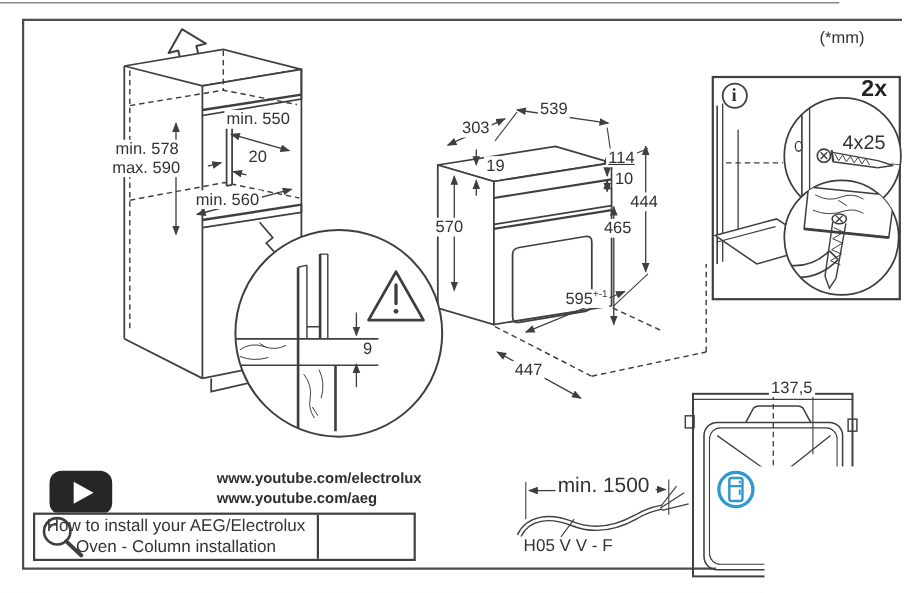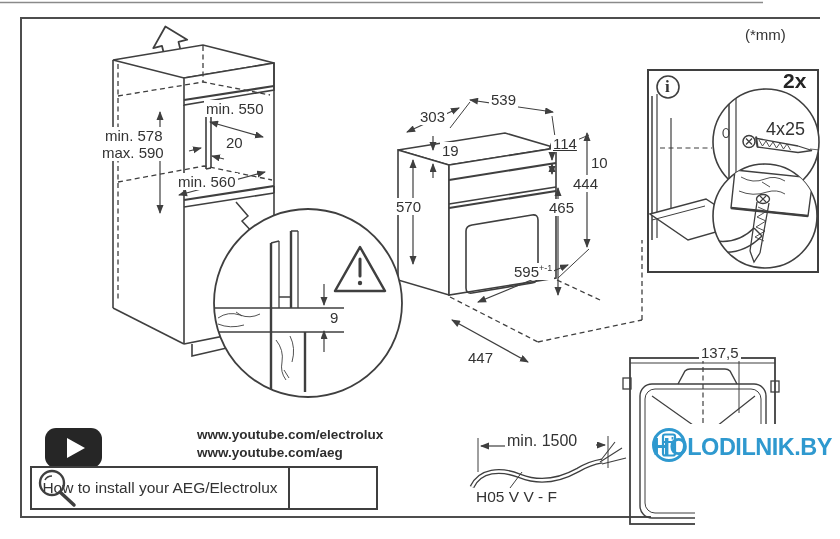--- a/index.html
+++ b/index.html
@@ -244,52 +244,52 @@
 <div class="lbl" style="left:103px;top:128px;"><span class="bgw">min. 578</span></div>
 <div class="lbl" style="left:100px;top:145px;text-align:center;"><span class="bgw">max. 590</span></div>
 <div class="lbl" style="left:204px;top:101px;"><span class="bgw">min. 550</span></div>
 <div class="lbl" style="left:208px;top:135px;margin-left:16px;"><span class="bgw">20</span></div>
 <div class="lbl" style="left:176px;top:174px;"><span class="bgw">min. 560</span></div>
 <div class="lbl" style="left:330px;top:310px;">9</div>
 <div class="lbl" style="left:489px;top:92px;text-align:right;"><span class="bgw">539</span></div>
 <div class="lbl" style="left:418px;top:109px;"><span class="bgw">303</span></div>
 <div class="lbl" style="left:440px;top:143px;"><span class="bgw">19</span></div>
 <div class="lbl" style="left:551px;top:136px;text-decoration:underline;"><span class="bgw">114</span></div>
-<div class="lbl" style="left:557px;top:155px;padding-left:32px;"><span class="bgw">10</span></div>
+<div class="lbl" style="left:557px;top:155px;"><span class="bgw">10</span></div>
 <div class="lbl" style="left:571px;top:176px;"><span class="bgw">444</span></div>
 <div class="lbl" style="left:394px;top:199px;"><span class="bgw">570</span></div>
 <div class="lbl" style="left:547px;top:200px;"><span class="bgw">465</span></div>
 <div class="lbl" style="left:512px;top:264px;"><span class="bgw"><span>595</span><span class="sup">+-1</span></span></div>
-<div class="lbl" style="left:466px;top:329px;margin-top:21px;"><span class="bgw">447</span></div>
+<div class="lbl" style="left:466px;top:329px;"><span class="bgw">447</span></div>
 <div class="lbl info-i" style="left:665px;top:78px;">i</div>
 <div class="lbl qty" style="left:783px;top:69px;">2x</div>
 <div class="lbl" style="left:764px;top:120px;font-size:18px;"><span class="bgw">4x25</span></div>
 <div class="lbl" style="left:699px;top:329px;margin-top:16px;"><span class="bgw">137,5</span></div>
-<div class="lbl" style="left:505px;top:432px;font-size:16px;"><span class="bgw">min. 1500</span></div>
+<div class="lbl" style="left:505px;top:432px;font-size:19px;"><span class="bgw">min. 1500</span></div>
 <div class="lbl" style="left:476px;top:488px;font-size:15.5px;">H05 V V - F</div>
 
 <div class="lbl yt-url" style="left:197px;top:428px;">www.youtube.com/electrolux</div>
 <div class="lbl yt-url" style="left:197px;top:446px;">www.youtube.com/aeg</div>
 
 <div class="caption-box">
   <div class="caption-cell">
     <div>How to install your AEG/Electrolux</div>
+    <div>Oven - Column installation</div>
   </div>
   <div class="caption-icon">
     <svg width="46" height="40" viewBox="0 0 46 40">
       <circle cx="20" cy="15" r="12" fill="none" stroke="#3f3f3f" stroke-width="2.4"></circle>
       <path d="M28,24 L42,37" stroke="#3f3f3f" stroke-width="3.5" stroke-linecap="round"></path>
       <path d="M13,12 q2,-4 7,-4" fill="none" stroke="#3f3f3f" stroke-width="1.6"></path>
     </svg>
   </div>
 </div>
 
 <div class="wm-logo">
   <svg width="38" height="38" viewBox="0 0 38 38" style="flex:0 0 auto;">
     <circle cx="19" cy="19" r="15.5" fill="none" stroke="#2f99cf" stroke-width="3"></circle>
     <rect x="13" y="8.5" width="12" height="21" rx="2" fill="none" stroke="#2f99cf" stroke-width="2.2"></rect>
     <path d="M13,16 H25" stroke="#2f99cf" stroke-width="2"></path>
     <path d="M22.5,11 V13.5 M22.5,19 V24" stroke="#2f99cf" stroke-width="1.8"></path>
   </svg>
-  <span class="wm-text" style="color:#2f99cf;margin-left:3px;">HOLODILNIK.BY</span>
 </div>
 
 </div>
 
 </body></html>

